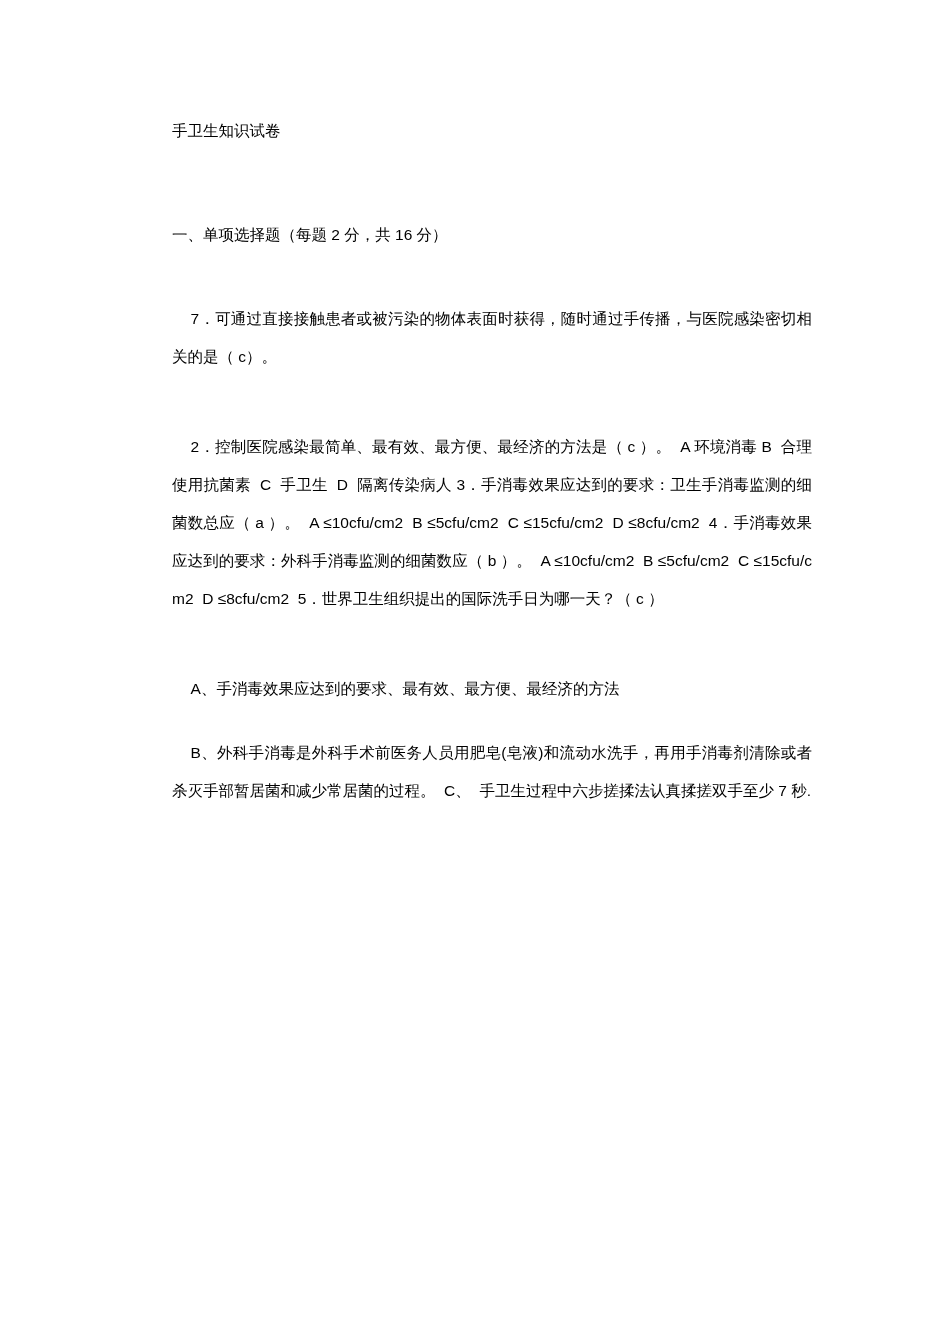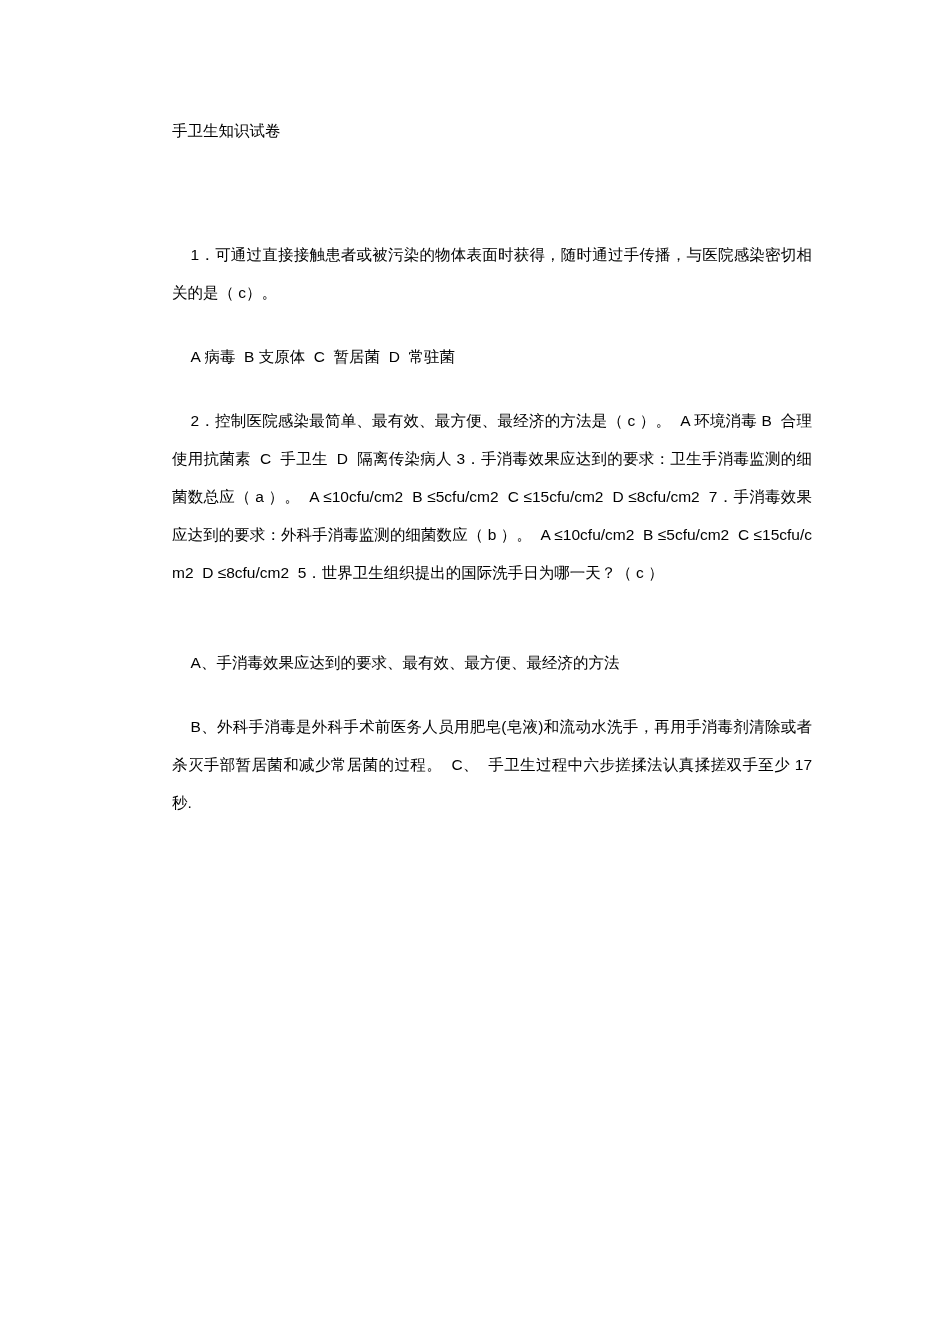--- a/index.html
+++ b/index.html
@@ -53,38 +53,38 @@
 <div class="page">
   <div class="doc-body">
 
     <p class="para title">手卫生知识试卷</p>
 
     <div class="spacer-sm"></div>
 
 
     <div class="spacer-sm"></div>
 
+    <p class="para gap">一、单项选择题（每题 2 分，共 16 分）</p>
 
     <div class="spacer-sm"></div>
 
-    <p class="para indent">1．可通过直接接触患者或被污染的物体表面时获得，随时通过手传播，与医院感染密切相关的是（ c）。</p>
+    <p class="para indent">7．可通过直接接触患者或被污染的物体表面时获得，随时通过手传播，与医院感染密切相关的是（ c）。</p>
 
     <div class="spacer-md"></div>
 
-    <p class="para indent">A 病毒  B 支原体  C  暂居菌  D  常驻菌</p>
 
     <div class="spacer-md"></div>
 
-    <p class="para indent">2．控制医院感染最简单、最有效、最方便、最经济的方法是（ c ）。  A 环境消毒 B  合理使用抗菌素  C  手卫生  D  隔离传染病人 3．手消毒效果应达到的要求：卫生手消毒监测的细菌数总应（ a ）。  A ≤10cfu/cm2  B ≤5cfu/cm2  C ≤15cfu/cm2  D ≤8cfu/cm2  7．手消毒效果应达到的要求：外科手消毒监测的细菌数应（ b ）。  A ≤10cfu/cm2  B ≤5cfu/cm2  C ≤15cfu/cm2  D ≤8cfu/cm2  5．世界卫生组织提出的国际洗手日为哪一天？（ c ）</p>
+    <p class="para indent">2．控制医院感染最简单、最有效、最方便、最经济的方法是（ c ）。  A 环境消毒 B  合理使用抗菌素  C  手卫生  D  隔离传染病人 3．手消毒效果应达到的要求：卫生手消毒监测的细菌数总应（ a ）。  A ≤10cfu/cm2  B ≤5cfu/cm2  C ≤15cfu/cm2  D ≤8cfu/cm2  4．手消毒效果应达到的要求：外科手消毒监测的细菌数应（ b ）。  A ≤10cfu/cm2  B ≤5cfu/cm2  C ≤15cfu/cm2  D ≤8cfu/cm2  5．世界卫生组织提出的国际洗手日为哪一天？（ c ）</p>
 
     <div class="spacer-md"></div>
 
 
     <div class="spacer-md"></div>
 
     <p class="para indent">A、手消毒效果应达到的要求、最有效、最方便、最经济的方法</p>
 
     <div class="spacer-md"></div>
 
-    <p class="para indent">B、外科手消毒是外科手术前医务人员用肥皂(皂液)和流动水洗手，再用手消毒剂清除或者杀灭手部暂居菌和减少常居菌的过程。  C、  手卫生过程中六步搓揉法认真揉搓双手至少 17 秒.</p>
+    <p class="para indent">B、外科手消毒是外科手术前医务人员用肥皂(皂液)和流动水洗手，再用手消毒剂清除或者杀灭手部暂居菌和减少常居菌的过程。  C、  手卫生过程中六步搓揉法认真揉搓双手至少 7 秒.</p>
 
   </div>
 </div>
 
 </body></html>

